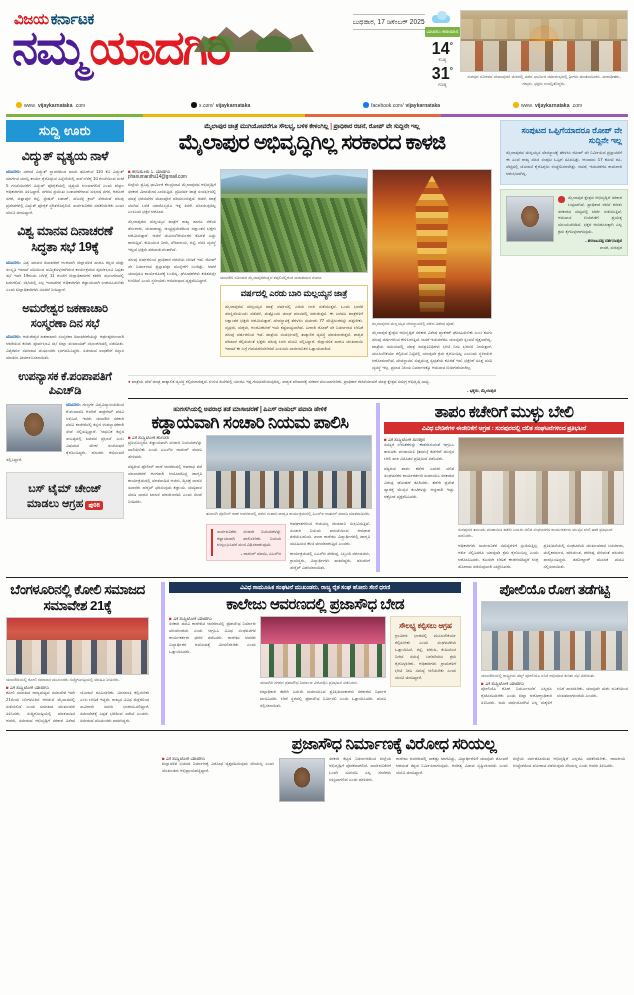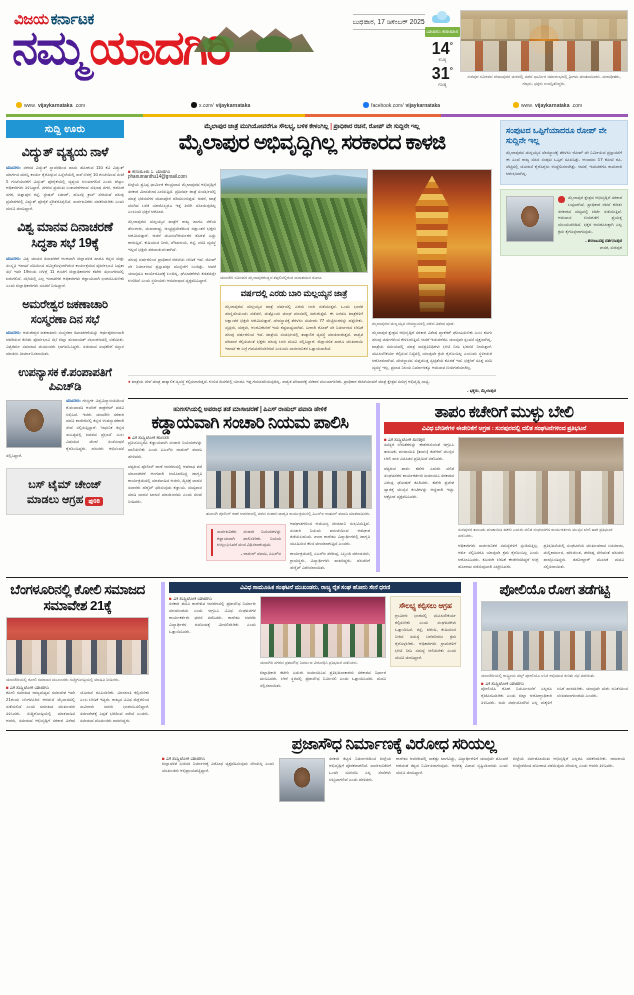--- a/index.html
+++ b/index.html
@@ -68,21 +68,21 @@
 
   
   .content { display:flex; gap:4px; margin-top:3px; }
   .col-left { width:124px; }
   .col-mid  { width:368px; }
   .col-right{ width:128px; }
 
   .vline { border-left:4px solid #c4b5fd; }
 
   
-  .sudhi-hd { background:#2196d4; color:#fff; text-align:center; font-size:10px; font-weight:bold; padding:3px 0; letter-spacing:0.3px; }
+  .sudhi-hd { background:#2196d4; color:#fff; text-align:center; font-size:13px; font-weight:bold; padding:3px 0; letter-spacing:0.3px; }
   .side-hl { font-size:12.5px; font-weight:bold; color:#17181c; text-align:center; line-height:1.25; margin:7px 0 4px; letter-spacing:-0.3px; }
   .side-hl.sm { font-size:11.5px; }
   .jtext { font-size:4.3px; line-height:1.62; color:#2e2e2e; text-align:justify; }
   .dateline { font-weight:bold; color:#0a58a6; }
   .side-photo {
     width:56px; height:48px; float:left; margin:2px 4px 2px 0; border:1px solid #bbb;
     background:
       radial-gradient(ellipse 16px 19px at 50% 42%, #8d6748 0%, #7a5739 60%, transparent 62%),
       linear-gradient(to bottom,#c9cfd6 0%, #aeb6bf 48%, #6f7c8b 100%);
   }
@@ -140,21 +140,21 @@
   .yellow-box { border:1px solid #e0c97a; background:#fdf6e0; margin-top:4px; }
   .yellow-hd { background:#ffffff; color:#1b1b1b; font-size:8.4px; font-weight:bold; text-align:center; padding:2px 0; letter-spacing:-0.2px;}
   .yellow-body { padding:3px 4px; }
 
   .bullet-note { font-size:4.3px; line-height:1.6; color:#2e2e2e; text-align:justify; border-top:1px solid #ddd; padding-top:3px; margin-top:3px;}
   .redbull { color:#d32f2f; font-weight:bold; }
   .attrib { text-align:right; font-size:4.3px; font-weight:bold; color:#111; margin-top:2px;}
 
   
   .rbox-blue { background:#dbe9f5; border:1px solid #c0d6e8; padding:5px 5px 6px; }
-  .rbox-blue .rh { color:#1464a5; font-size:8px; font-weight:bold; text-align:left; line-height:1.3; margin-bottom:3px; }
+  .rbox-blue .rh { color:#1464a5; font-size:8px; font-weight:bold; text-align:right; line-height:1.3; margin-bottom:3px; }
   .rbox-green { background:#e4f0e0; border:1px solid #c9ddc2; padding:5px; margin-top:4px; }
   .quote-photo {
     width:48px; height:46px; float:left; margin:1px 4px 2px 0; border:1px solid #bbb;
     background:
       radial-gradient(ellipse 14px 17px at 50% 44%, #9b7050 0%, #82583a 62%, transparent 64%),
       linear-gradient(to bottom,#d7dde3 0%, #b4bcc5 50%, #7b848f 100%);
   }
   .qdot { width:7px; height:7px; background:#d32f2f; border-radius:50%; float:left; margin:1px 3px 0 0; }
   .qattr { font-size:4.3px; text-align:right; color:#333; margin-top:2px;}
   .qattr b { color:#111; }
@@ -458,20 +458,21 @@
       <div class="photo-award" style="margin-top:3px"></div>
       <div class="pcap">ಯಾದಗಿರಿಯಲ್ಲಿ ಕೋಲಿ ಸಮಾಜದ ಮುಖಂಡರು ಸುದ್ದಿಗೋಷ್ಠಿಯಲ್ಲಿ ಮಾಹಿತಿ ನೀಡಿದರು.</div>
       <div class="byline" style="margin-top:2px"><span class="bdot">■</span> <span>ವಿಕ ಸುದ್ದಿಲೋಕ ಯಾದಗಿರಿ</span></div>
       <div class="cols2">
         <p class="jtext">ಕೋಲಿ ಸಮಾಜದ ರಾಜ್ಯಮಟ್ಟದ ಸಮಾವೇಶ ಇದೇ 21ರಂದು ಬೆಂಗಳೂರಿನ ಅರಮನೆ ಮೈದಾನದಲ್ಲಿ ನಡೆಯಲಿದೆ ಎಂದು ಸಮಾಜದ ಮುಖಂಡರು ತಿಳಿಸಿದರು. ಸುದ್ದಿಗೋಷ್ಠಿಯಲ್ಲಿ ಮಾತನಾಡಿದ ಅವರು, ಸಮಾಜದ ಅಭಿವೃದ್ಧಿಗೆ ಸರಕಾರ ವಿಶೇಷ ಯೋಜನೆ ರೂಪಿಸಬೇಕು. ಮೀಸಲಾತಿ ಕಲ್ಪಿಸಬೇಕು ಎಂಬ ಬೇಡಿಕೆ ಇಟ್ಟರು. ರಾಜ್ಯದ ವಿವಿಧ ಜಿಲ್ಲೆಗಳಿಂದ ಸಾವಿರಾರು ಜನರು ಭಾಗವಹಿಸಲಿದ್ದಾರೆ. ಸಮಾವೇಶಕ್ಕೆ ಸಿದ್ಧತೆ ಭರದಿಂದ ಸಾಗಿದೆ ಎಂದರು. ಸಮಾಜದ ಮುಖಂಡರು ಹಾಜರಿದ್ದರು.</p>
       </div>
     </div>
 
     <div class="s3b vline" style="padding-left:4px">
       <div class="darkbar">ವಿವಿಧ ಸಾಮೂಹಿಕ ಸಂಘಟನೆ ಮುಖಂಡರು, ರಾಜ್ಯ ರೈತ ಸಂಘ ಹೋರು ಸೇನೆ ಧರಣಿ</div>
+      <div class="hl3" style="font-size:15px; margin-top:2px">ಕಾಲೇಜು ಆವರಣದಲ್ಲಿ ಪ್ರಜಾಸೌಧ ಬೇಡ</div>
       <div style="display:flex; gap:4px; margin-top:3px;">
         <div style="width:88px">
           <div class="byline"><span class="bdot">■</span> <span>ವಿಕ ಸುದ್ದಿಲೋಕ ಯಾದಗಿರಿ</span></div>
           <p class="jtext">ಸರಕಾರಿ ಪದವಿ ಕಾಲೇಜಿನ ಆವರಣದಲ್ಲಿ ಪ್ರಜಾಸೌಧ ನಿರ್ಮಾಣ ಮಾಡಬಾರದು ಎಂದು ಆಗ್ರಹಿಸಿ ವಿವಿಧ ಸಂಘಟನೆಗಳ ಕಾರ್ಯಕರ್ತರು ಧರಣಿ ನಡೆಸಿದರು. ಕಾಲೇಜು ಆವರಣ ವಿದ್ಯಾರ್ಥಿಗಳ ಆಟೋಟಕ್ಕೆ ಮೀಸಲಿರಬೇಕು ಎಂದು ಒತ್ತಾಯಿಸಿದರು.</p>
         </div>
         <div style="width:128px">
           <div class="photo-stage"></div>
           <div class="pcap">ಯಾದಗಿರಿ ನಗರದ ಪ್ರಜಾಸೌಧ ನಿರ್ಮಾಣ ವಿರೋಧಿಸಿ ಪ್ರತಿಭಟನೆ ನಡೆಸಿದರು.</div>
           <p class="jtext" style="margin-top:3px">ಜಿಲ್ಲಾಧಿಕಾರಿ ಕಚೇರಿ ಎದುರು ಜಮಾಯಿಸಿದ ಪ್ರತಿಭಟನಾಕಾರರು ಸರಕಾರದ ನಿರ್ಧಾರ ಖಂಡಿಸಿದರು. ಬೇರೆ ಸ್ಥಳದಲ್ಲಿ ಪ್ರಜಾಸೌಧ ನಿರ್ಮಿಸಲಿ ಎಂದು ಒತ್ತಾಯಿಸಿದರು. ಮನವಿ ಸಲ್ಲಿಸಲಾಯಿತು.</p>
         </div>

